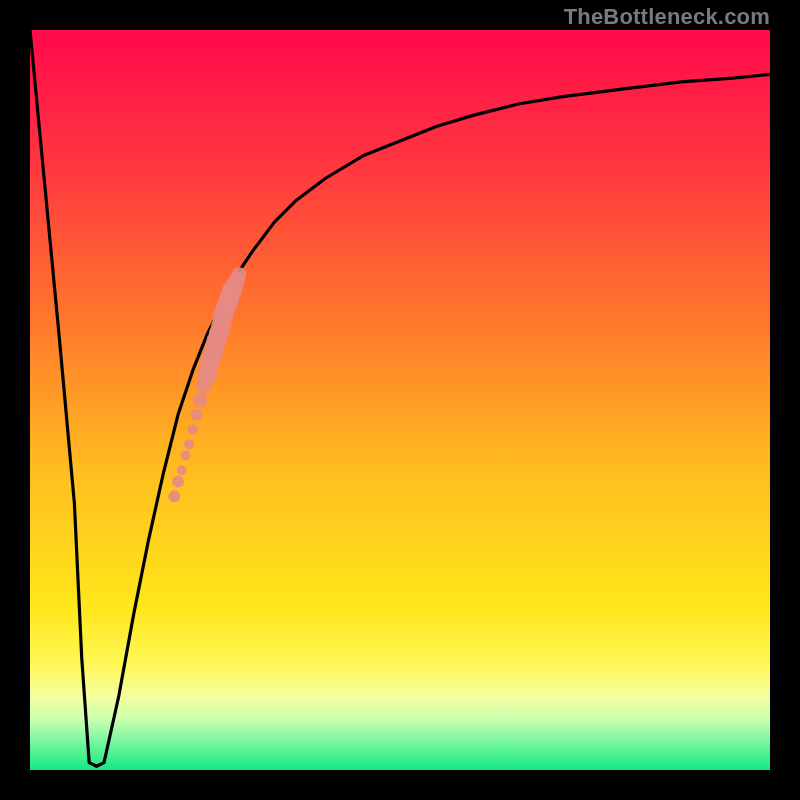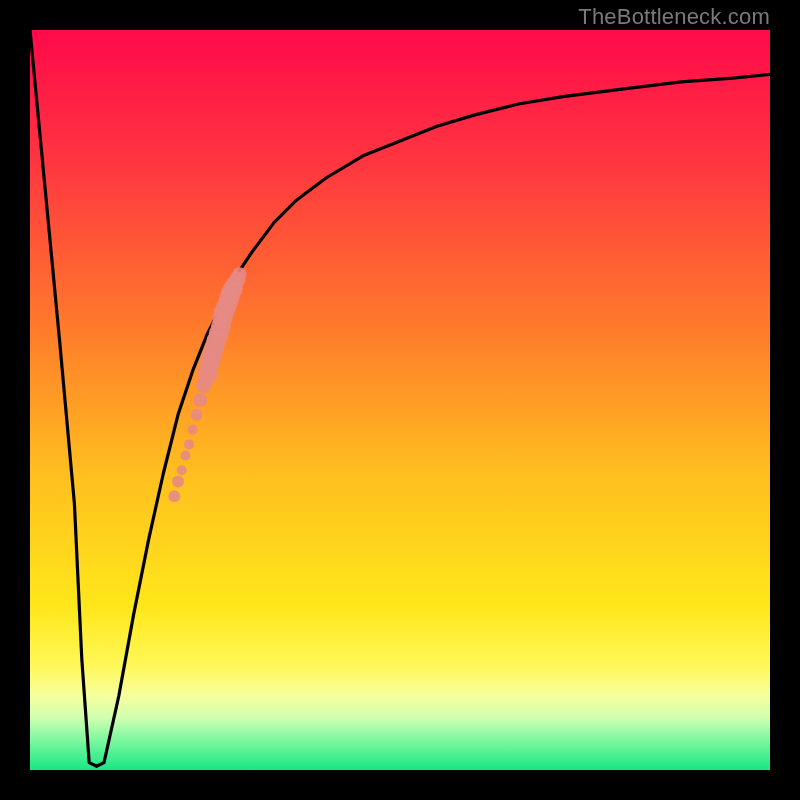--- a/index.html
+++ b/index.html
@@ -24,21 +24,21 @@
     top: 30px;
     width: 740px;
     height: 740px;
   }
   .watermark {
     position: absolute;
     top: 4px;
     right: 30px;
     font-family: Arial, Helvetica, sans-serif;
     font-size: 22px;
-    font-weight: normal;
+    font-weight: bold;
     color: #7a7a7a;
     letter-spacing: 0.2px;
   }
 </style>
 </head>
 <body>
 
 <div class="frame">
   <div class="watermark">TheBottleneck.com</div>
   <svg class="plot" viewBox="0 0 740 740" preserveAspectRatio="none">

